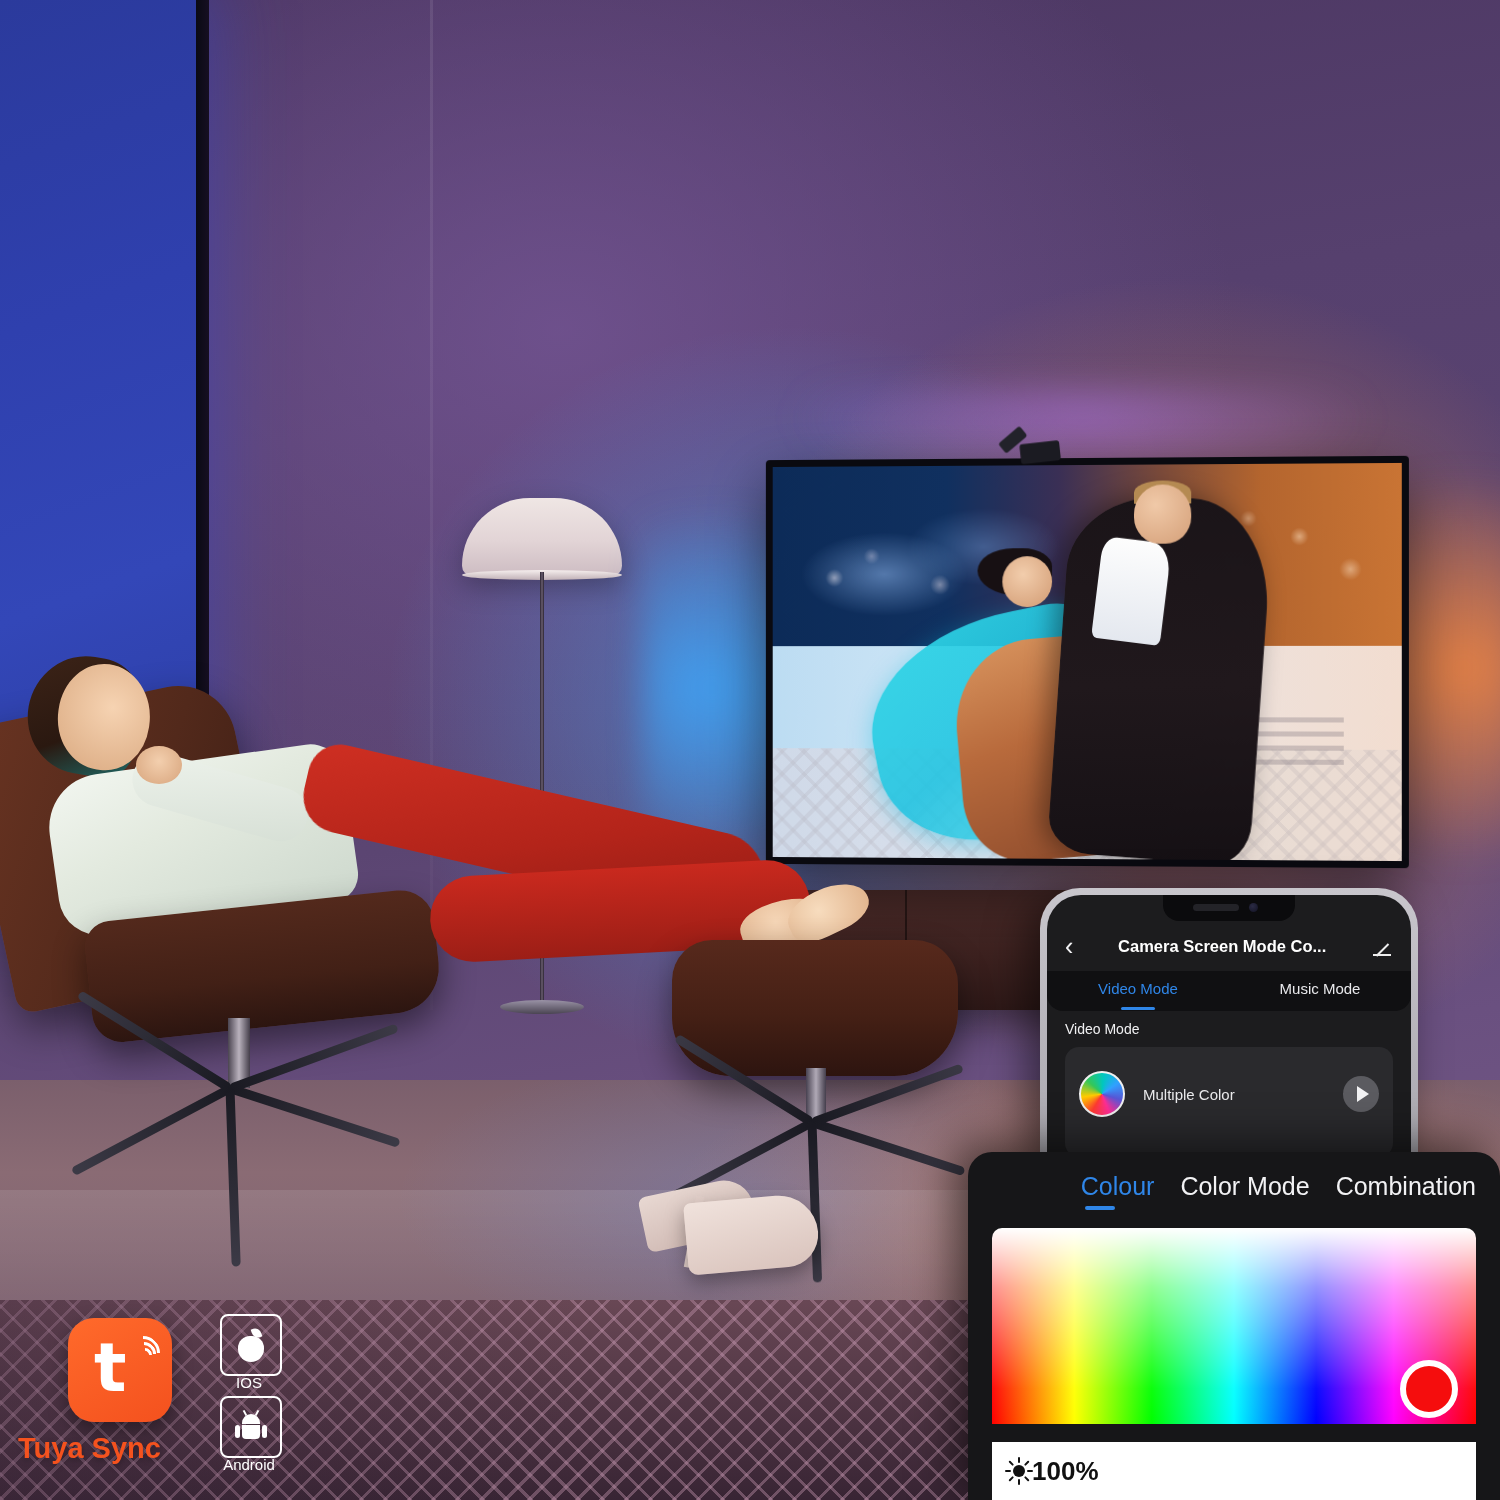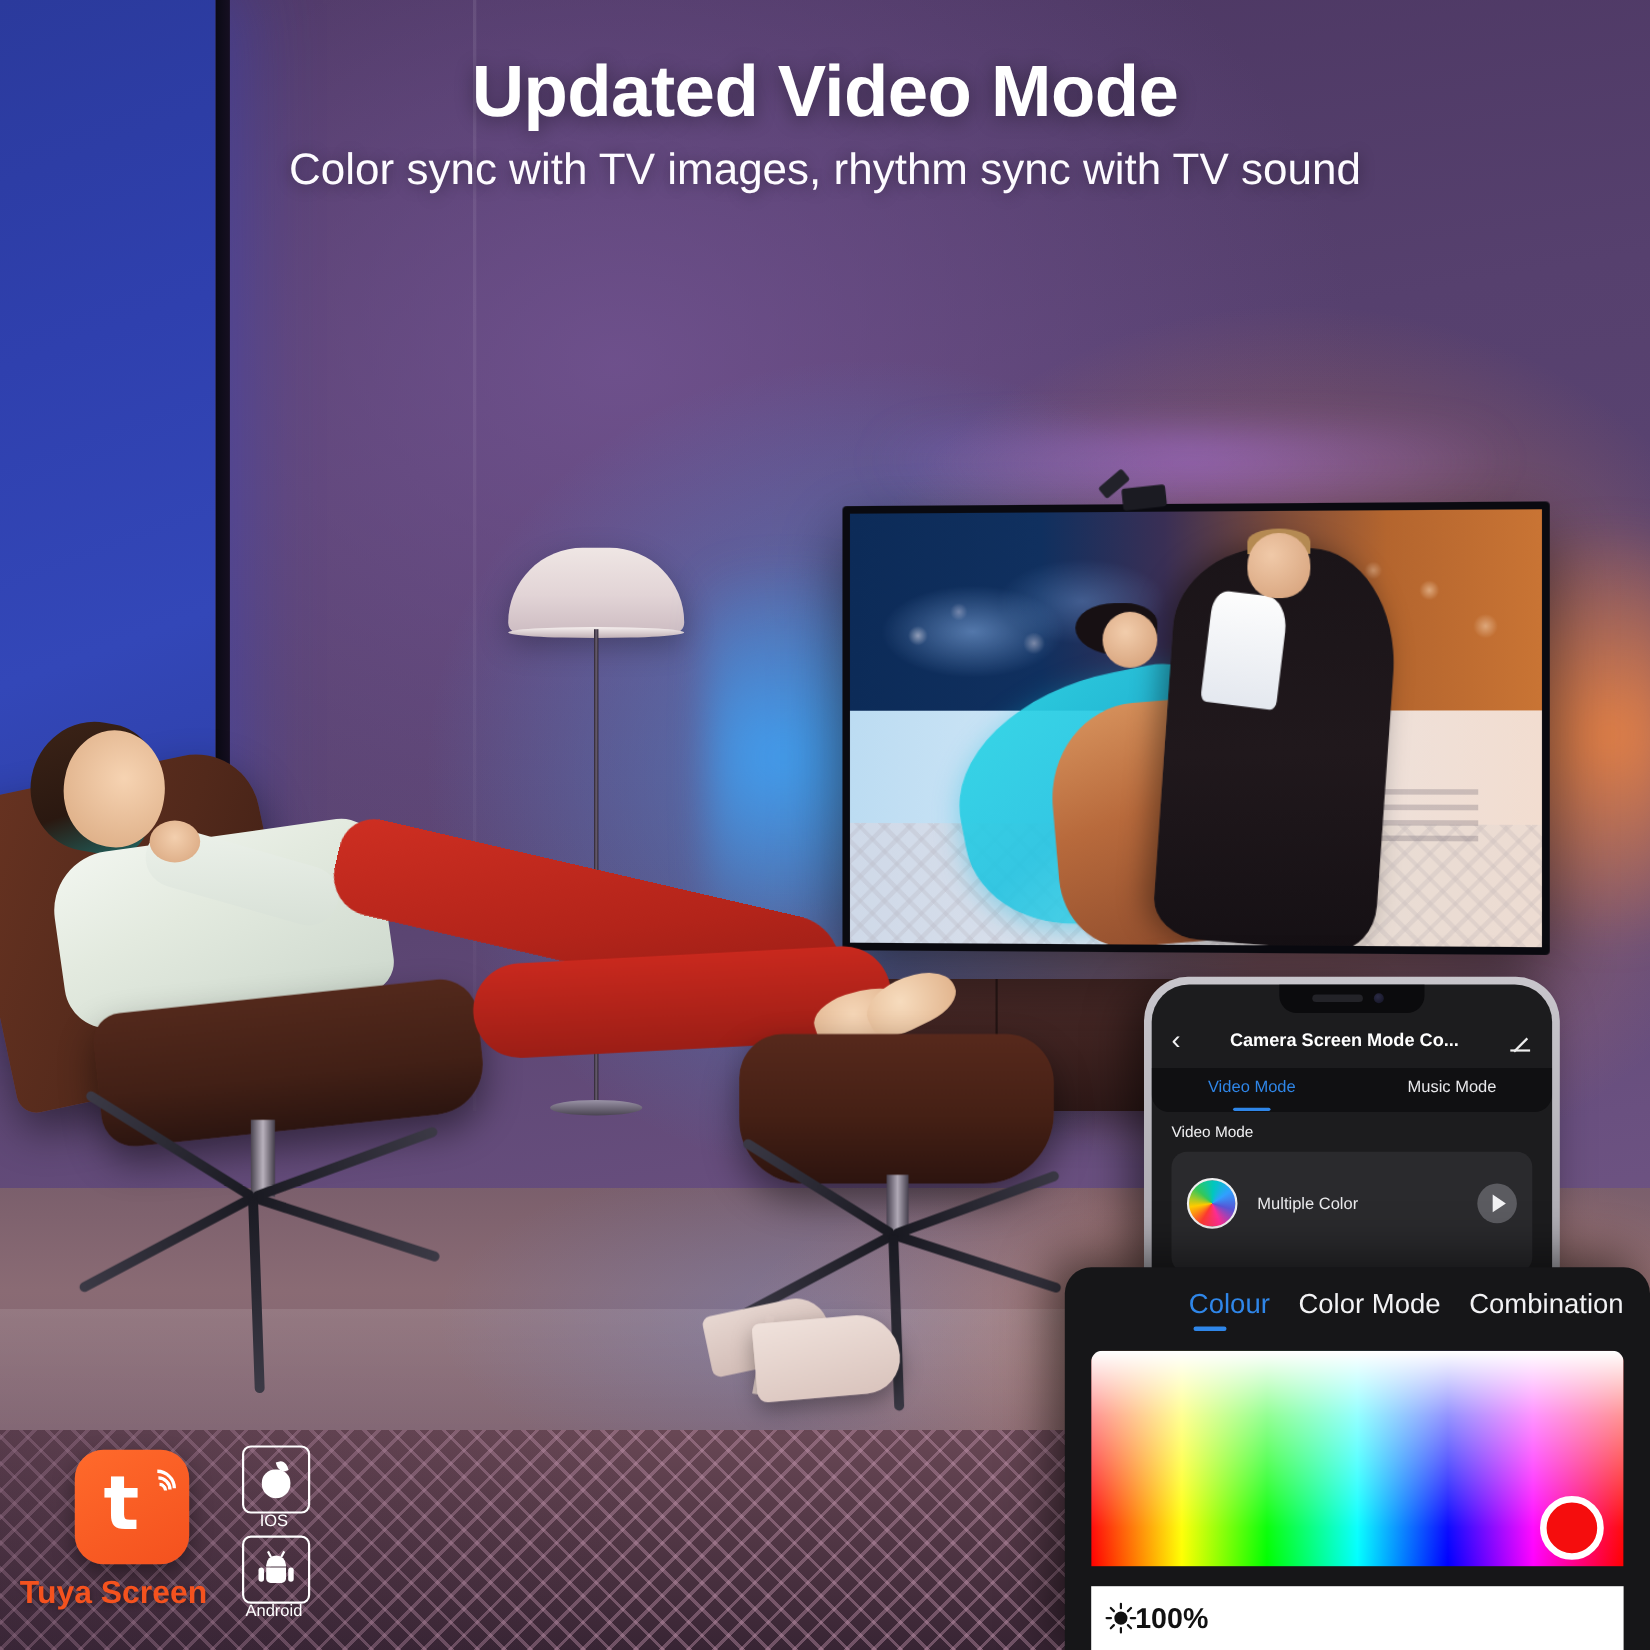--- a/index.html
+++ b/index.html
@@ -327,22 +327,20 @@
       <i class="cl2"></i>
       <i class="cl3"></i>
       <i class="cl4"></i>
       <i class="cl5"></i>
   </div>
 
   <div class="heel2"></div>
   <div class="heel-spike"></div>
   <div class="heel"></div>
 
-  <div class="headline">Updated Video Mode</div>
-  <div class="subhead">Color sync with TV images, rhythm sync with TV sound</div>
 
   <div class="phone">
     <div class="phone-screen">
       <div class="notch">
         <div class="notch-speaker"></div>
         <div class="notch-cam"></div>
       </div>
       <div class="nav-bar">
         <div class="back-ico">‹</div>
         <div class="nav-title">Camera Screen Mode Co...</div>
@@ -391,21 +389,21 @@
   </div>
 
   <div class="tuya">
     <div class="tuya-t">t</div>
     <div class="tuya-wave">
         <i class="tw1"></i>
         <i class="tw2"></i>
         <i class="tw3"></i>
       </div>
   </div>
-  <div class="tuya-label">Tuya Screen</div>
+  <div class="tuya-label">Tuya Sync</div>
 
   <div class="os-badge os-ios">
     <div class="apple">
         <div class="apple-l"></div>
         <div class="apple-b"></div>
       </div>
   </div>
   <div class="os-cap cap-ios">IOS</div>
 
   <div class="os-badge os-and">

